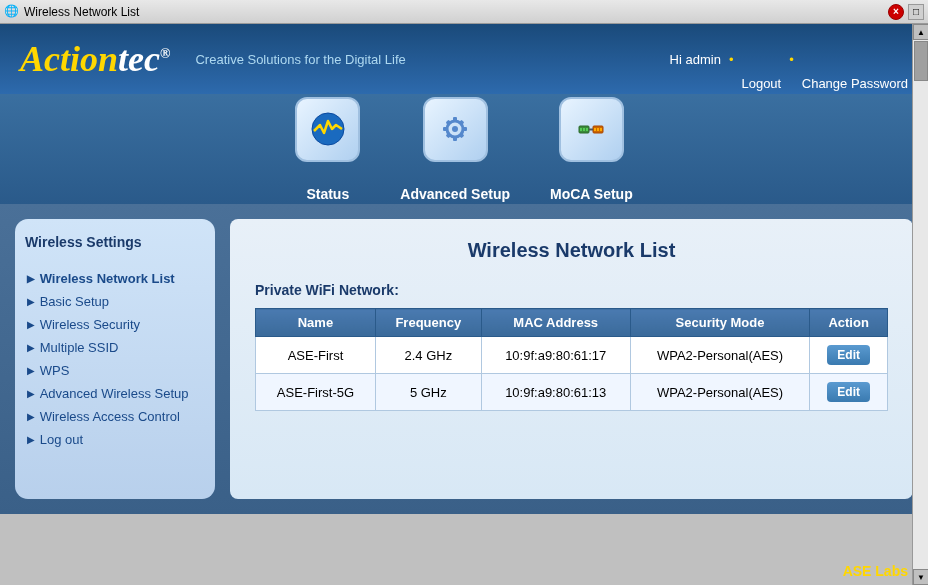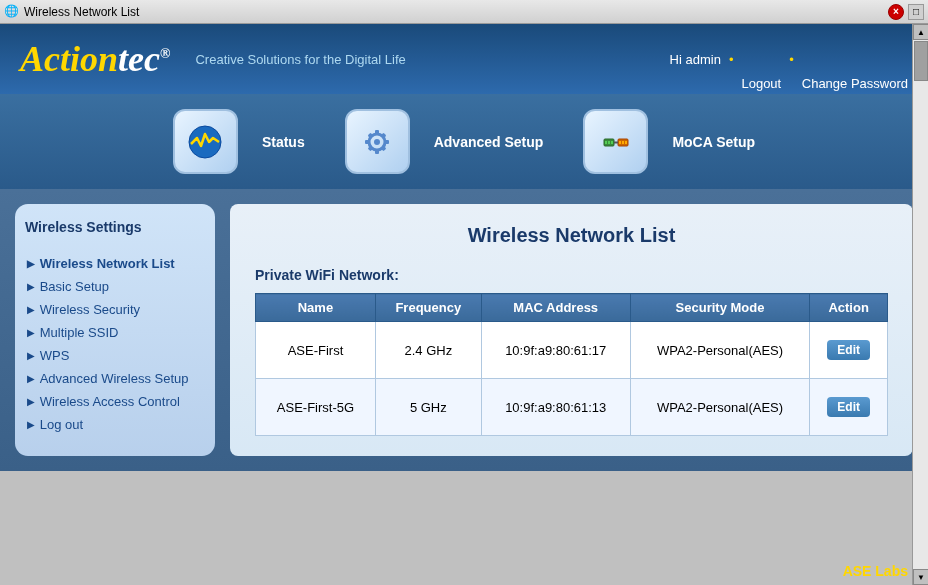--- a/index.html
+++ b/index.html
@@ -33,21 +33,21 @@
       border: 1px solid #999;
       margin-left: 4px;
       cursor: pointer;
       display: flex; align-items: center; justify-content: center;
       font-size: 10px;
     }
 
     
     .main-container {
       width: 928px;
-      height: 412px;
+      height: 490px;
       display: flex;
       flex-direction: column;
       background: #5a7fa8;
     }
 
     
     .header {
       background: linear-gradient(to bottom, #1a4a7a, #2d6aad);
       padding: 10px 20px;
       display: flex;
@@ -88,21 +88,21 @@
       background: linear-gradient(to bottom, #3a6fa0, #2a5a8a);
       display: flex;
       justify-content: center;
       gap: 40px;
       padding: 15px 20px;
       height: 110px;
       align-items: center;
     }
     .nav-item {
       display: flex;
-      flex-direction: row;
+      flex-direction: column;
       align-items: center;
       gap: 24px;
       cursor: pointer;
       color: white;
       font-size: 14px;
       font-weight: bold;
     }
     .nav-icon-box {
       width: 65px;
       height: 65px;
@@ -196,21 +196,21 @@
       font-size: 13px;
     }
     .wifi-table th {
       background: linear-gradient(to bottom, #4a7ab0, #3a6a9a);
       color: white;
       padding: 6px 10px;
       text-align: center;
       border: 1px solid #2a5a8a;
     }
     .wifi-table td {
-      padding: 18px 10px;
+      padding: 8px 10px;
       text-align: center;
       border: 1px solid #b0c8e0;
       background: white;
     }
     .wifi-table tr:nth-child(even) td {
       background: #f0f6ff;
     }
     .edit-btn {
       background: linear-gradient(to bottom, #5a9ad0, #3a7ab0);
       color: white;

